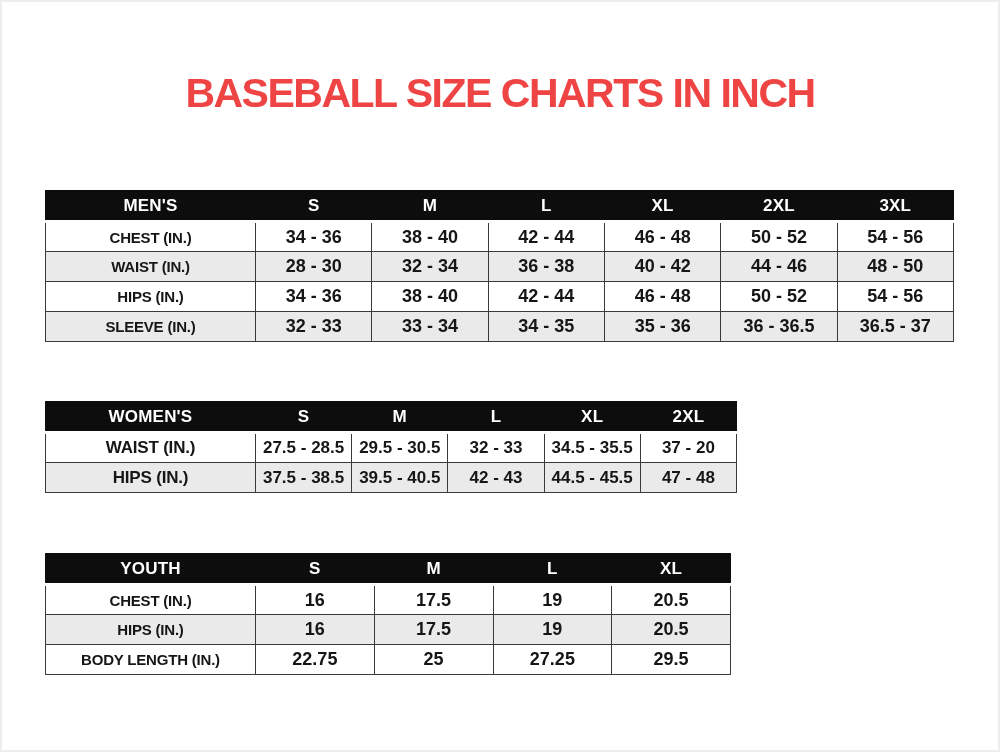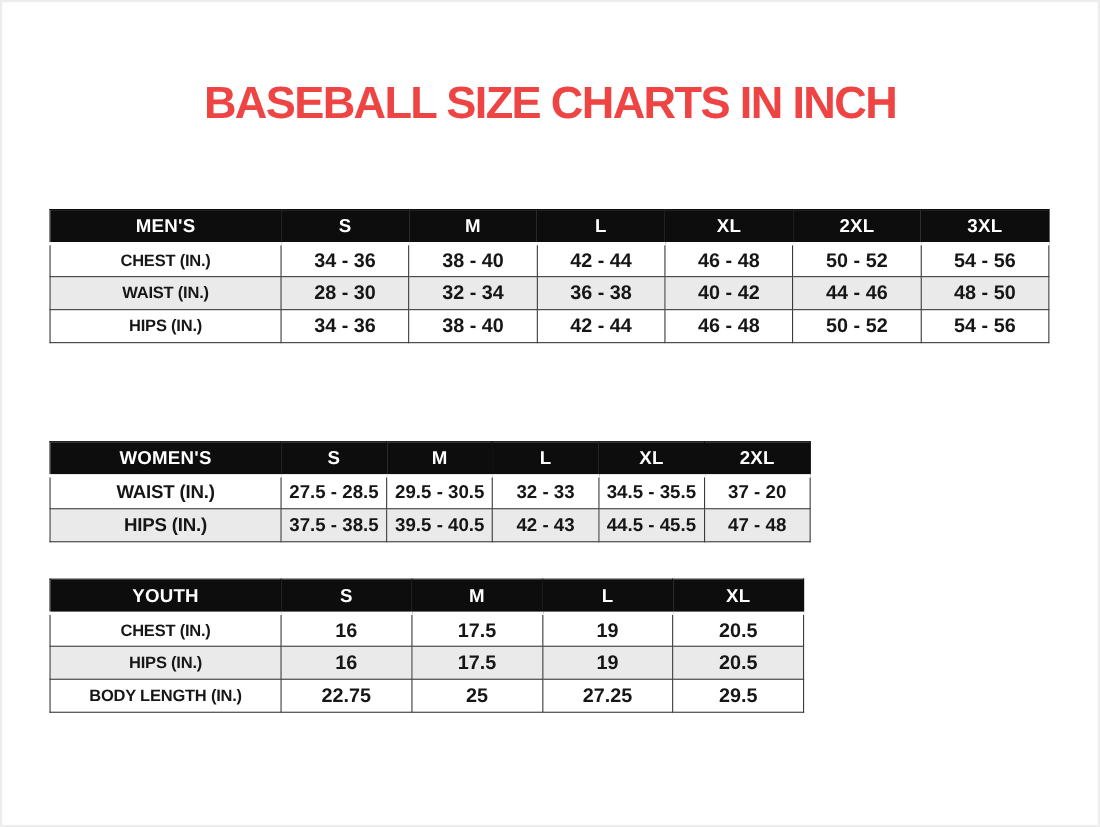--- a/index.html
+++ b/index.html
@@ -10,21 +10,21 @@
     box-shadow: inset 0 0 0 2px #ededed;
   }
   .page-title {
     position:absolute; top:70px; left:0; width:1000px;
     text-align:center; font-size:41px; font-weight:bold;
     letter-spacing:-1.5px; color:#ef4444; white-space:nowrap;
   }
   .tbl-host { position:absolute; }
   #mens-host   { left:45px; top:190px; width:909px; }
   #womens-host { left:45px; top:401px; width:692px;border-radius:16px; }
-  #youth-host  { left:45px; top:526px; width:686px; }
+  #youth-host  { left:45px; top:553px; width:686px; }
 
   table.size-table {
     border-collapse:collapse; table-layout:fixed; width:100%;
   }
   table.size-table th {
     background:#0d0d0d; color:#ffffff;
     border:1px solid #0d0d0d;
     height:31px; font-size:17px; font-weight:bold;
     text-align:center; vertical-align:middle;
     letter-spacing:0.2px;
@@ -79,20 +79,29 @@
           <td>48 - 50</td>
         </tr>
         <tr>
           <td class="label-cell">HIPS (IN.)</td>
           <td>34 - 36</td>
           <td>38 - 40</td>
           <td>42 - 44</td>
           <td>46 - 48</td>
           <td>50 - 52</td>
           <td>54 - 56</td>
+        </tr>
+        <tr>
+          <td class="label-cell">SLEEVE (IN.)</td>
+          <td>32 - 33</td>
+          <td>33 - 34</td>
+          <td>34 - 35</td>
+          <td>35 - 36</td>
+          <td>36 - 36.5</td>
+          <td>36.5 - 37</td>
         </tr>
       </tbody>
     </table>
   </div>
 <div id="womens-host" class="tbl-host">
     <table class="size-table">
       <thead>
         <tr>
           <th class="label-col">WOMEN'S</th>
           <th>S</th>

